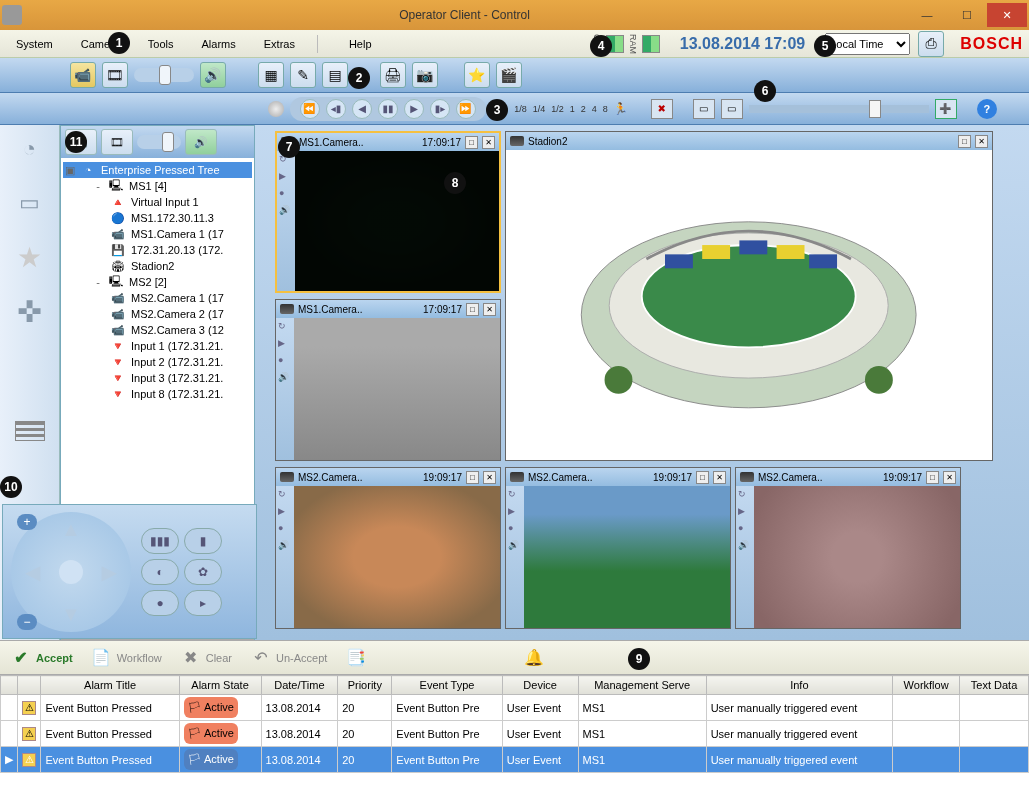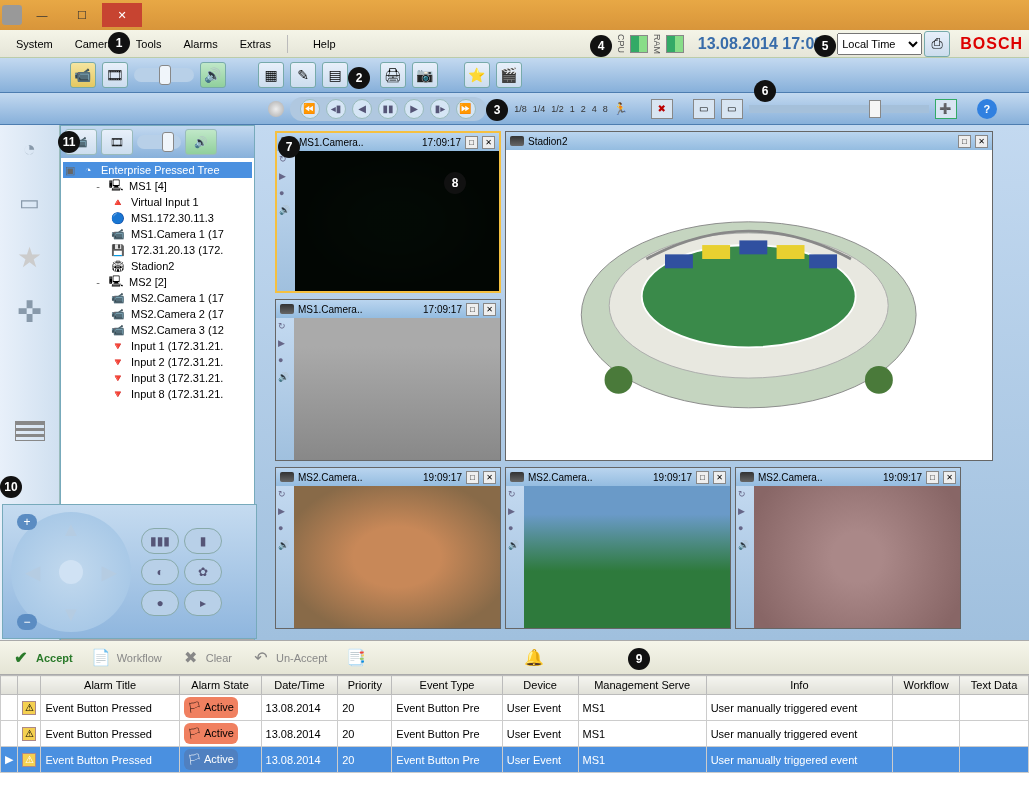--- a/index.html
+++ b/index.html
@@ -8,21 +8,21 @@
 
 .titlebar { height: 30px; background: linear-gradient(#e8a845, #d8953a); display: flex; align-items: center; padding: 0 2px; color: #333; }
 .titlebar .title { flex: 1; text-align: center; font-size: 12px; }
 .titlebar .appicon { width: 20px; height: 20px; background: #999; border-radius: 3px; }
 .winbtns { display: flex; }
 .winbtns div { width: 40px; height: 24px; display: flex; align-items: center; justify-content: center; cursor: pointer; }
 .winbtns .close { background: #c74431; color: #fff; }
 .winbtns .min, .winbtns .max { color: #333; }
 
 
-.menubar { height: 28px; background: linear-gradient(#f5f5e8, #e5e5d8); border-bottom: 1px solid #bca; display: flex; align-items: center; padding: 0 6px; gap: 2px; }
+.menubar { height: 28px; background: linear-gradient(#f5f5e8, #e5e5d8); border-bottom: 1px solid #bca; display: flex; align-items: center; padding: 0 6px; gap: 8px; }
 .menuitem { padding: 3px 10px; cursor: pointer; }
 .menubar .spacer { flex: 1; }
 .cpu-ram { display: flex; gap: 4px; align-items: center; }
 .cpu-ram span.lbl { font-size: 9px; color: #555; writing-mode: vertical-rl; }
 .barm { width: 18px; height: 18px; background: linear-gradient(90deg, #3a6, #3a6 50%, #8d8 50%); border: 1px solid #888; }
 .datetime { font-size: 16px; font-weight: bold; color: #386caa; margin: 0 12px; }
 .tz-select { font-size: 11px; height: 22px; width: 85px; }
 .brand { font-weight: bold; font-size: 16px; color: #d00; letter-spacing: 1px; margin-left: 8px; }
 
 
@@ -118,20 +118,21 @@
 .rowhandle { width: 14px; background: linear-gradient(#f0f0e8, #dcdcd0); }
 
 
 .callout { position: absolute; width: 22px; height: 22px; background: #111; color: #fff; border-radius: 11px; display: flex; align-items: center; justify-content: center; font-size: 12px; font-weight: bold; z-index: 100; }
 </style>
 </head>
 <body>
 
 <div class="titlebar">
   <div class="appicon"></div>
+  <div class="title">Operator Client - Control</div>
   <div class="winbtns">
     <div class="min">—</div>
     <div class="max">☐</div>
     <div class="close">✕</div>
   </div>
 </div>
 
 <div class="menubar">
   <div class="menuitem">System</div>
   <div class="menuitem">Camera</div>
@@ -516,13 +517,13 @@
 <div class="callout" style="top:32px;left:108px">1</div>
 <div class="callout" style="top:67px;left:348px">2</div>
 <div class="callout" style="top:99px;left:486px">3</div>
 <div class="callout" style="top:35px;left:590px">4</div>
 <div class="callout" style="top:35px;left:814px">5</div>
 <div class="callout" style="top:80px;left:754px">6</div>
 <div class="callout" style="top:136px;left:278px">7</div>
 <div class="callout" style="top:172px;left:444px">8</div>
 <div class="callout" style="top:648px;left:628px">9</div>
 <div class="callout" style="top:476px;left:0">10</div>
-<div class="callout" style="top:131px;left:58px">11</div>
+<div class="callout" style="top:131px;left:65px">11</div>
 
 </body></html>

